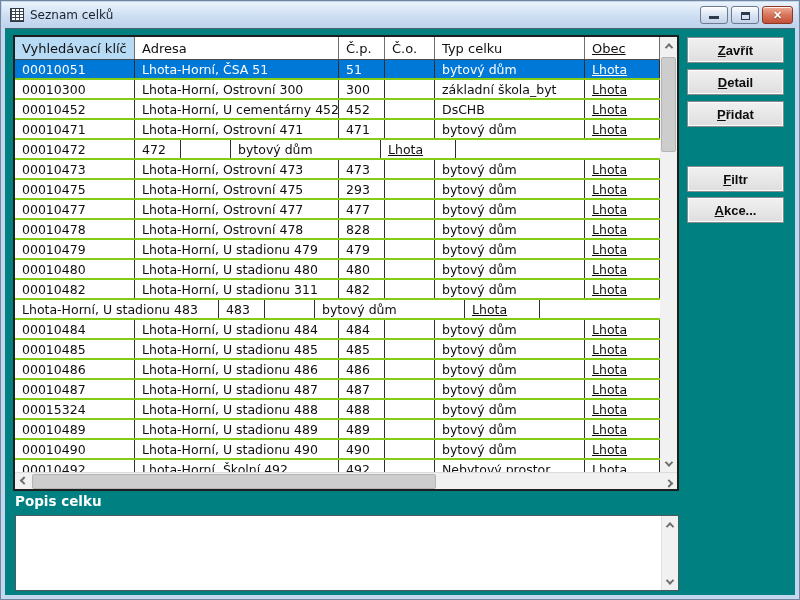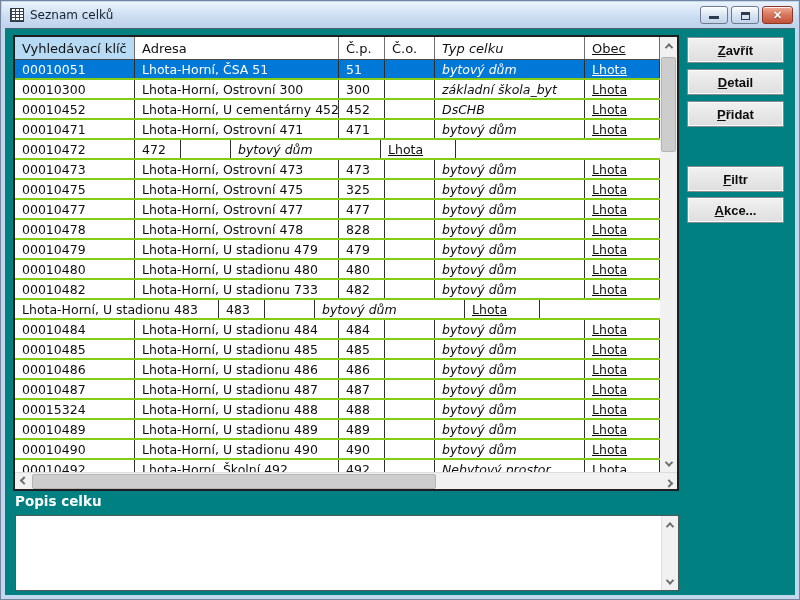--- a/index.html
+++ b/index.html
@@ -28,21 +28,21 @@
   .grid-main{position:absolute;left:0;right:0;top:0;bottom:17px;display:flex;}
   .grid-content{width:645px;overflow:hidden;}
   .grid-header{height:23px;display:flex;background:#fff;border-bottom:1px solid #4a4a4a;}
   .header-cell{border-right:1px solid #6f6f6f;padding:4px 0 0 7px;font-size:13px;color:#111;
     white-space:nowrap;overflow:hidden;cursor:pointer;}
   .header-cell.highlight{background:var(--sorted-column-header,#b7daf5);}
   .grid-body{height:412px;overflow:hidden;background:#fff;}
   .grid-row{display:flex;height:20px;border-bottom:2px solid #84cc16;background:#fff;color:#101010;cursor:pointer;}
   .grid-row.selected{background:var(--selection,#0078d7);color:#fff;}
   .cell{border-right:1px solid #2e2e2e;padding:2px 0 0 7px;font-size:12.5px;white-space:nowrap;overflow:hidden;}
-  .c0{width:120px;}.c1{width:204px;}.c2{width:46px;}.c3{width:50px;}.c4{width:150px;font-style:italic;}.c5{width:75px;text-decoration:underline;}
+  .c0{width:120px;}.c1{width:204px;}.c2{width:46px;}.c3{width:50px;}.c4{width:150px;}.c5{width:75px;text-decoration:underline;}
   
   .vscroll{width:17px;position:relative;background:#f1f1f1;}
   .sb-btn{position:absolute;width:17px;height:17px;display:flex;align-items:center;justify-content:center;cursor:pointer;}
   .chev{width:6px;height:6px;border-left:2px solid #6e6e6e;border-top:2px solid #6e6e6e;}
   .chev.up{transform:rotate(45deg) translate(1px,1px);}
   .chev.down{transform:rotate(225deg) translate(1px,1px);}
   .chev.left{transform:rotate(-45deg) translate(1px,-1px);}
   .chev.right{transform:rotate(135deg) translate(1px,-1px);}
   .vthumb{position:absolute;left:1px;top:20px;width:15px;height:95px;background:#cdcdcd;border:1px solid #b5b5b5;border-radius:2px;cursor:grab;}
   .hscroll{position:absolute;left:0;right:0;bottom:0;height:17px;background:#f1f1f1;border-top:1px solid #dcdcdc;}
@@ -135,21 +135,21 @@
                 <div class="cell c0">00010473</div>
                 <div class="cell c1">Lhota-Horní, Ostrovní 473</div>
                 <div class="cell c2">473</div>
                 <div class="cell c3"></div>
                 <div class="cell c4">bytový dům</div>
                 <div class="cell c5">Lhota</div>
               </div>
               <div class="grid-row">
                 <div class="cell c0">00010475</div>
                 <div class="cell c1">Lhota-Horní, Ostrovní 475</div>
-                <div class="cell c2">325</div>
+                <div class="cell c2">293</div>
                 <div class="cell c3"></div>
                 <div class="cell c4">bytový dům</div>
                 <div class="cell c5">Lhota</div>
               </div>
               <div class="grid-row">
                 <div class="cell c0">00010477</div>
                 <div class="cell c1">Lhota-Horní, Ostrovní 477</div>
                 <div class="cell c2">477</div>
                 <div class="cell c3"></div>
                 <div class="cell c4">bytový dům</div>
@@ -174,21 +174,21 @@
               <div class="grid-row">
                 <div class="cell c0">00010480</div>
                 <div class="cell c1">Lhota-Horní, U stadionu 480</div>
                 <div class="cell c2">480</div>
                 <div class="cell c3"></div>
                 <div class="cell c4">bytový dům</div>
                 <div class="cell c5">Lhota</div>
               </div>
               <div class="grid-row">
                 <div class="cell c0">00010482</div>
-                <div class="cell c1">Lhota-Horní, U stadionu 733</div>
+                <div class="cell c1">Lhota-Horní, U stadionu 311</div>
                 <div class="cell c2">482</div>
                 <div class="cell c3"></div>
                 <div class="cell c4">bytový dům</div>
                 <div class="cell c5">Lhota</div>
               </div>
               <div class="grid-row">
                 <div class="cell c1">Lhota-Horní, U stadionu 483</div>
                 <div class="cell c2">483</div>
                 <div class="cell c3"></div>
                 <div class="cell c4">bytový dům</div>

